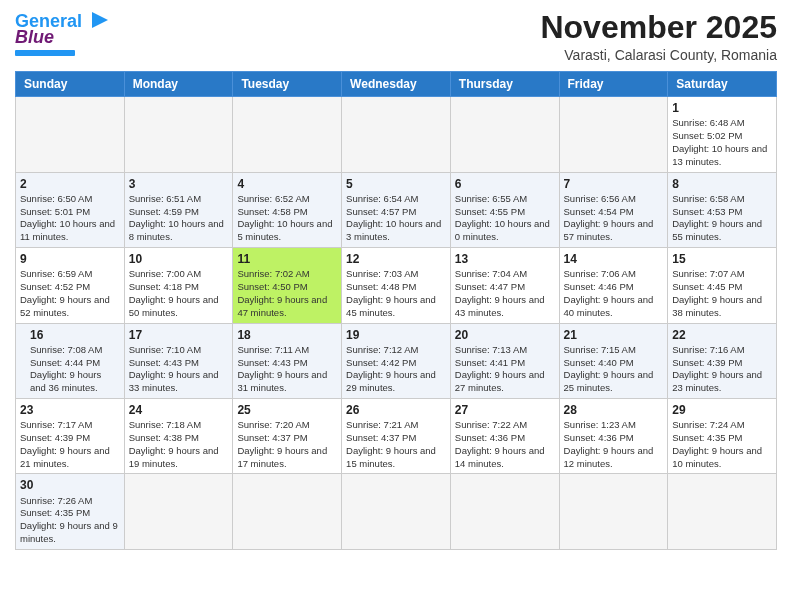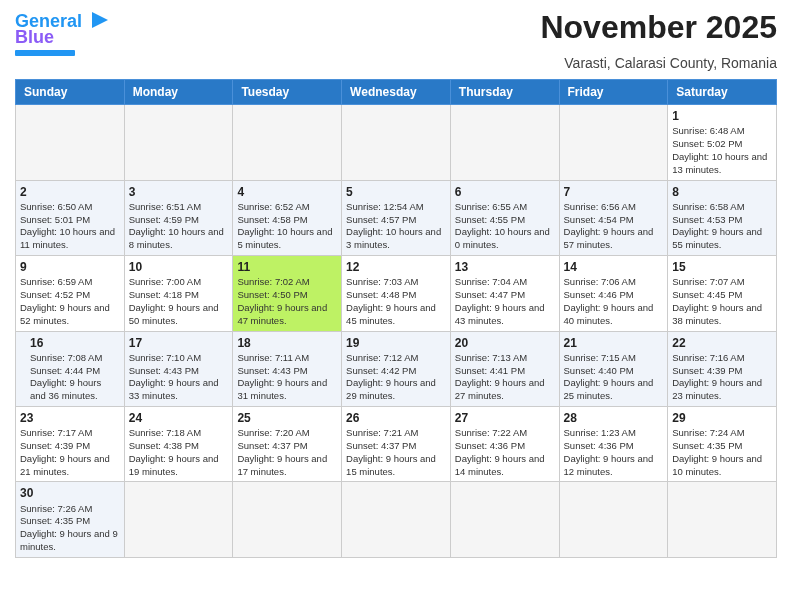--- a/index.html
+++ b/index.html
@@ -48,21 +48,21 @@
     }
     .main-title {
       font-size: 32px;
       font-weight: bold;
       color: #222;
       line-height: 1.1;
     }
     .subtitle {
       font-size: 14px;
       color: #444;
-      margin-top: 10px;
+      margin-top: 2px;
     }
     .calendar {
       width: 100%;
       border-collapse: collapse;
       border: 1px solid #bbb;
     }
     .calendar th {
       background: #2979c7;
       color: #fff;
       font-size: 12px;
@@ -101,21 +101,21 @@
       <div style="display:flex;align-items:center;">
         <span class="logo-text">
           <span>General</span>
         </span>
 
         <svg width="28" height="28" viewBox="0 0 28 28" style="margin-left:2px;margin-top:-4px;">
           <polygon points="8,6 24,14 8,22" fill="#2196F3"></polygon>
         </svg>
       </div>
       <div style="display:flex;align-items:center;margin-top:-6px;">
-        <span class="logo-text" style="color:#8b5cf6;">Blue</span>
+        <span class="logo-text" style="color:#701a75;font-style:italic;">Blue</span>
       </div>
       <div class="logo-bar"></div>
     </div>
     <div class="title-block">
       <div class="main-title">November 2025</div>
       <div class="subtitle">Varasti, Calarasi County, Romania</div>
     </div>
   </div>
 
   <table class="calendar">
@@ -146,21 +146,21 @@
           <td style="background: rgb(240, 244, 250);">
             <div class="cell-content"><span class="day-number">2</span><span>Sunrise: 6:50 AM</span><br><span>Sunset: 5:01 PM</span><br><span>Daylight: 10 hours and 11 minutes.</span></div>
           </td>
           <td style="background: rgb(240, 244, 250);">
             <div class="cell-content"><span class="day-number">3</span><span>Sunrise: 6:51 AM</span><br><span>Sunset: 4:59 PM</span><br><span>Daylight: 10 hours and 8 minutes.</span></div>
           </td>
           <td style="background: rgb(240, 244, 250);">
             <div class="cell-content"><span class="day-number">4</span><span>Sunrise: 6:52 AM</span><br><span>Sunset: 4:58 PM</span><br><span>Daylight: 10 hours and 5 minutes.</span></div>
           </td>
           <td style="background: rgb(240, 244, 250);">
-            <div class="cell-content"><span class="day-number">5</span><span>Sunrise: 12:54 AM</span><br><span>Sunset: 4:57 PM</span><br><span>Daylight: 10 hours and 3 minutes.</span></div>
+            <div class="cell-content"><span class="day-number">5</span><span>Sunrise: 6:54 AM</span><br><span>Sunset: 4:57 PM</span><br><span>Daylight: 10 hours and 3 minutes.</span></div>
           </td>
           <td style="background: rgb(240, 244, 250);">
             <div class="cell-content"><span class="day-number">6</span><span>Sunrise: 6:55 AM</span><br><span>Sunset: 4:55 PM</span><br><span>Daylight: 10 hours and 0 minutes.</span></div>
           </td>
           <td style="background: rgb(240, 244, 250);">
             <div class="cell-content"><span class="day-number">7</span><span>Sunrise: 6:56 AM</span><br><span>Sunset: 4:54 PM</span><br><span>Daylight: 9 hours and 57 minutes.</span></div>
           </td>
           <td style="background: rgb(240, 244, 250);">
             <div class="cell-content"><span class="day-number">8</span><span>Sunrise: 6:58 AM</span><br><span>Sunset: 4:53 PM</span><br><span>Daylight: 9 hours and 55 minutes.</span></div>
           </td>

